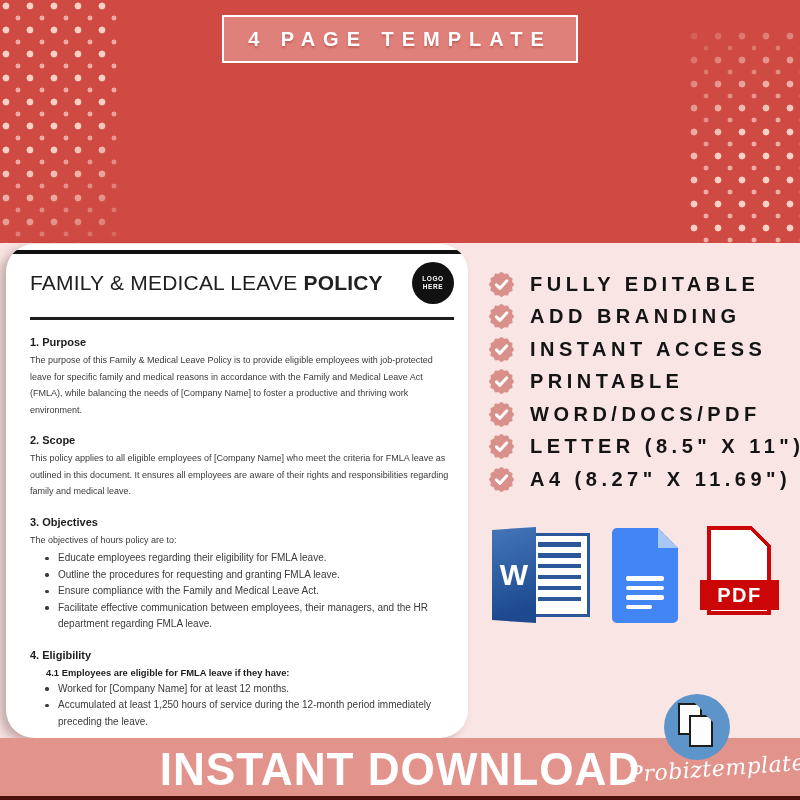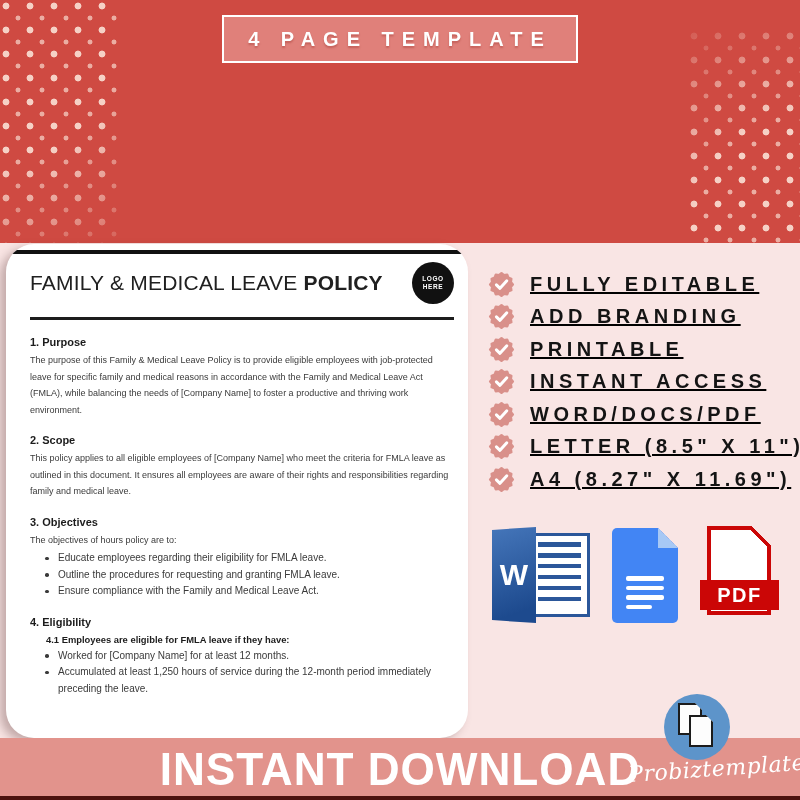--- a/index.html
+++ b/index.html
@@ -51,21 +51,21 @@
   .doc-rule{margin-top:13px;height:3px;background:#1d1d1d;}
   .sec-h{margin:16px 0 0 0;font-size:11px;color:#1c1c1c;}
   .sec-sub{margin:5px 0 0 16px;font-size:9.4px;font-weight:bold;color:#1c1c1c;line-height:13px;}
   .sec-body{margin:4px 0 0 0;font-size:9px;color:#3a3a3a;line-height:16.5px;}
   .sec-list{margin:2px 0 0 0;padding:0;list-style:none;}
   .sec-list li{position:relative;padding-left:28px;font-size:10px;color:#3a3a3a;line-height:16.5px;}
   .sec-list li::before{content:"";position:absolute;left:15px;top:6.8px;width:3.5px;height:3.5px;
     border-radius:50%;background:#3a3a3a;}
 
   
-  .features{position:absolute;left:488px;top:271px;width:310px;text-decoration:underline;}
+  .features{position:absolute;left:488px;top:271px;width:310px;}
   .feature-row{display:flex;align-items:center;height:26px;margin-bottom:6.5px;}
   .feature-badge{width:27px;height:27px;flex:none;margin-right:15px;}
   .feature-label{font-size:20px;font-weight:800;letter-spacing:4.5px;color:#141414;white-space:nowrap;}
 
   
   .word-icon{position:absolute;left:492px;top:527px;width:98px;height:96px;}
   .word-page{position:absolute;left:36px;top:6px;width:56px;height:78px;background:#fff;
     border:3px solid #2b579a;}
   .word-page-lines{position:absolute;left:7px;right:6px;top:6px;bottom:6px;
     background:repeating-linear-gradient(to bottom,#2b579a 0 4.5px,transparent 4.5px 11px);}
@@ -149,20 +149,21 @@
   </section>
 
   <section>
     <h3 class="sec-h">3. Objectives</h3>
 
     <p class="sec-body">The objectives of hours policy are to:</p>
     <ul class="sec-list">
               <li>Educate employees regarding their eligibility for FMLA leave.</li>
               <li>Outline the procedures for requesting and granting FMLA leave.</li>
               <li>Ensure compliance with the Family and Medical Leave Act.</li>
+              <li>Facilitate effective communication between employees, their managers, and the HR department regarding FMLA leave.</li>
             </ul>
   </section>
 
   <section>
     <h3 class="sec-h">4. Eligibility</h3>
     <p class="sec-sub">4.1 Employees are eligible for FMLA leave if they have:</p>
 
     <ul class="sec-list">
               <li>Worked for [Company Name] for at least 12 months.</li>
               <li>Accumulated at least 1,250 hours of service during the 12-month period immediately preceding the leave.</li>
@@ -187,29 +188,29 @@
       <path d="M8.4 13.8 L12 17.3 L18.8 9.8" fill="none" stroke="#ffffff" stroke-width="3" stroke-linecap="round" stroke-linejoin="round"></path>
     </svg>
     <span class="feature-label">ADD BRANDING</span>
   </div>
 
   <div class="feature-row">
     <svg class="feature-badge" viewBox="0 0 27 27">
       <polygon points="24.80,13.50 22.77,15.98 23.29,19.15 20.29,20.29 19.15,23.29 15.98,22.77 13.50,24.80 11.02,22.77 7.85,23.29 6.71,20.29 3.71,19.15 4.23,15.98 2.20,13.50 4.23,11.02 3.71,7.85 6.71,6.71 7.85,3.71 11.02,4.23 13.50,2.20 15.98,4.23 19.15,3.71 20.29,6.71 23.29,7.85 22.77,11.02" fill="#d9908a" stroke="#d9908a" stroke-width="2.5" stroke-linejoin="round"></polygon>
       <path d="M8.4 13.8 L12 17.3 L18.8 9.8" fill="none" stroke="#ffffff" stroke-width="3" stroke-linecap="round" stroke-linejoin="round"></path>
     </svg>
+    <span class="feature-label">INSTANT ACCESS</span>
+  </div>
+
+  <div class="feature-row">
+    <svg class="feature-badge" viewBox="0 0 27 27">
+      <polygon points="24.80,13.50 22.77,15.98 23.29,19.15 20.29,20.29 19.15,23.29 15.98,22.77 13.50,24.80 11.02,22.77 7.85,23.29 6.71,20.29 3.71,19.15 4.23,15.98 2.20,13.50 4.23,11.02 3.71,7.85 6.71,6.71 7.85,3.71 11.02,4.23 13.50,2.20 15.98,4.23 19.15,3.71 20.29,6.71 23.29,7.85 22.77,11.02" fill="#d9908a" stroke="#d9908a" stroke-width="2.5" stroke-linejoin="round"></polygon>
+      <path d="M8.4 13.8 L12 17.3 L18.8 9.8" fill="none" stroke="#ffffff" stroke-width="3" stroke-linecap="round" stroke-linejoin="round"></path>
+    </svg>
     <span class="feature-label">PRINTABLE</span>
-  </div>
-
-  <div class="feature-row">
-    <svg class="feature-badge" viewBox="0 0 27 27">
-      <polygon points="24.80,13.50 22.77,15.98 23.29,19.15 20.29,20.29 19.15,23.29 15.98,22.77 13.50,24.80 11.02,22.77 7.85,23.29 6.71,20.29 3.71,19.15 4.23,15.98 2.20,13.50 4.23,11.02 3.71,7.85 6.71,6.71 7.85,3.71 11.02,4.23 13.50,2.20 15.98,4.23 19.15,3.71 20.29,6.71 23.29,7.85 22.77,11.02" fill="#d9908a" stroke="#d9908a" stroke-width="2.5" stroke-linejoin="round"></polygon>
-      <path d="M8.4 13.8 L12 17.3 L18.8 9.8" fill="none" stroke="#ffffff" stroke-width="3" stroke-linecap="round" stroke-linejoin="round"></path>
-    </svg>
-    <span class="feature-label">INSTANT ACCESS</span>
   </div>
 
   <div class="feature-row">
     <svg class="feature-badge" viewBox="0 0 27 27">
       <polygon points="24.80,13.50 22.77,15.98 23.29,19.15 20.29,20.29 19.15,23.29 15.98,22.77 13.50,24.80 11.02,22.77 7.85,23.29 6.71,20.29 3.71,19.15 4.23,15.98 2.20,13.50 4.23,11.02 3.71,7.85 6.71,6.71 7.85,3.71 11.02,4.23 13.50,2.20 15.98,4.23 19.15,3.71 20.29,6.71 23.29,7.85 22.77,11.02" fill="#d9908a" stroke="#d9908a" stroke-width="2.5" stroke-linejoin="round"></polygon>
       <path d="M8.4 13.8 L12 17.3 L18.8 9.8" fill="none" stroke="#ffffff" stroke-width="3" stroke-linecap="round" stroke-linejoin="round"></path>
     </svg>
     <span class="feature-label">WORD/DOCS/PDF</span>
   </div>
 

